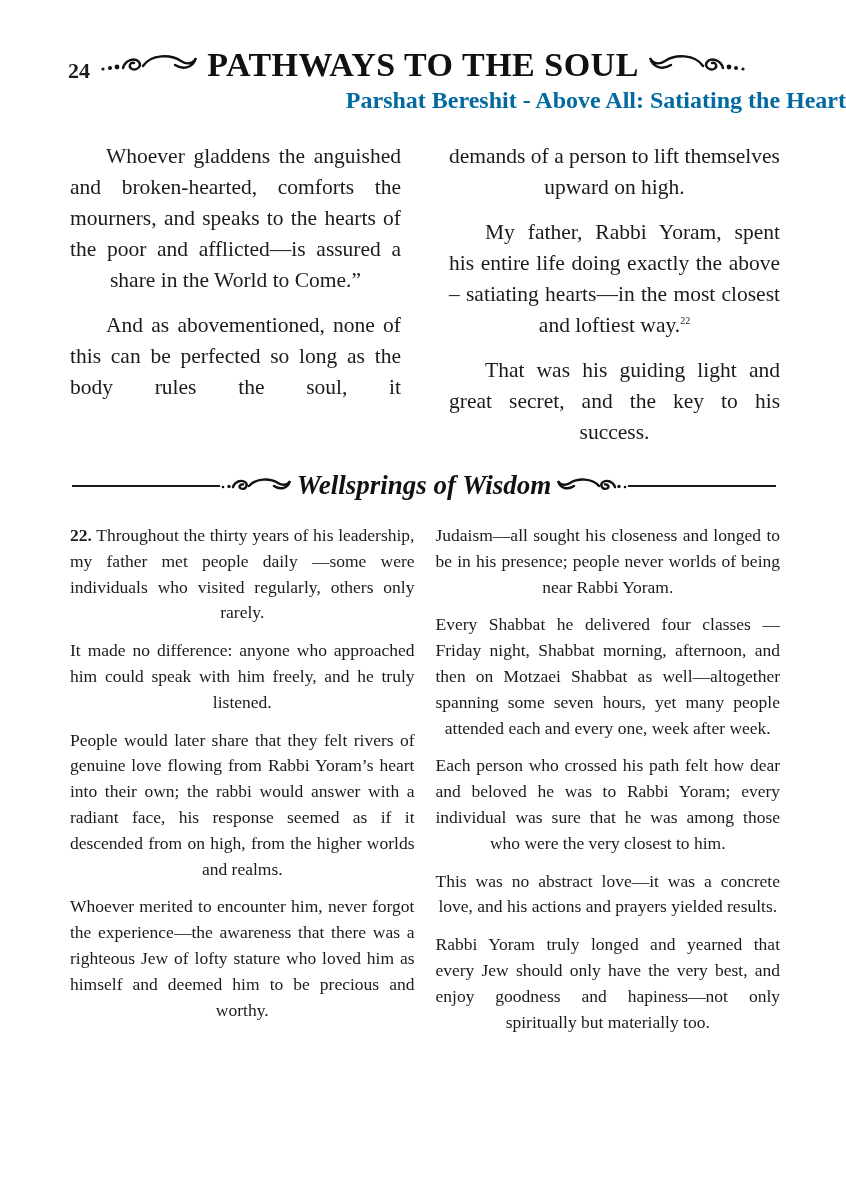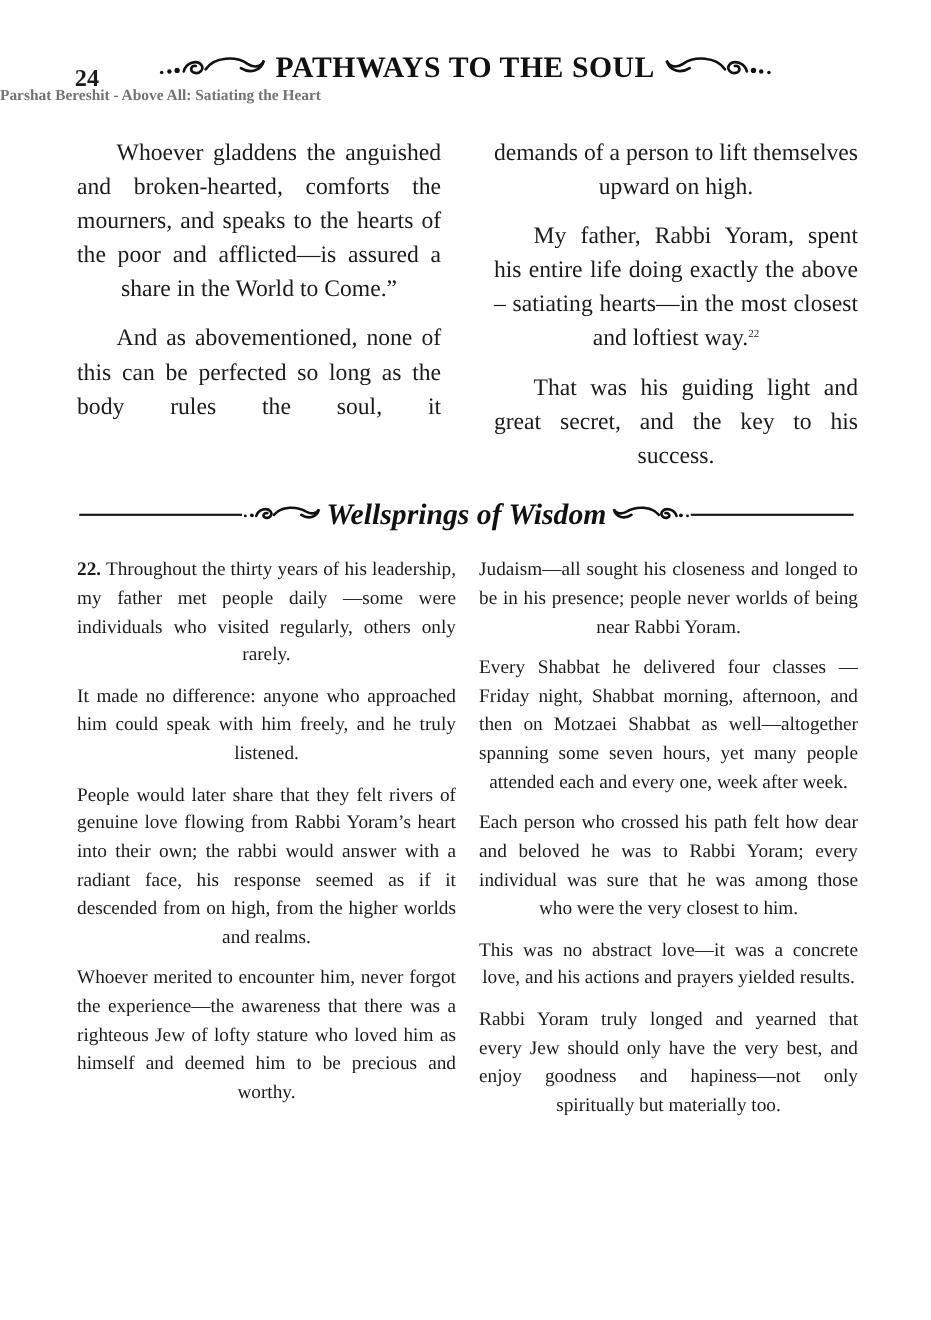--- a/index.html
+++ b/index.html
@@ -5,24 +5,24 @@
   html,body { margin:0; padding:0; background:#ffffff; }
   .page {
     width:846px; height:1188px; position:relative; overflow:hidden;
     background:#ffffff; color:#1b1b1b;
     font-family:"Liberation Serif", serif;
   }
   
   .header { position:relative; padding-top:46px; }
   .page-num { position:absolute; left:68px; top:58px; font-size:22px; font-weight:bold; }
   .title-row { display:flex; justify-content:center; align-items:center; gap:8px; }
-  .title { font-size:27px; font-weight:bold; letter-spacing:0.5px; white-space:nowrap; color:#111; }
+  .title { font-size:34px; font-weight:bold; letter-spacing:0.5px; white-space:nowrap; color:#111; }
   .orn { display:inline-flex; align-items:center; }
   .orn.flip { transform:scaleX(-1); }
-  .subtitle { text-align:left; font-size:14px; font-weight:bold; margin-top:3px; color:#737373; }
+  .subtitle { text-align:right; font-size:24px; font-weight:bold; margin-top:3px; color:#0369a1; }
   
   .main-cols { display:flex; gap:48px; padding:27px 66px 0 70px; }
   .col { flex:1; min-width:0; }
   .bodytext p {
     font-size:21.5px; line-height:31px; margin:0 0 14px 0;
     text-align:justify; text-align-last:center;
   }
   p.indent { text-indent:36px; }
   p.cont { text-align-last:justify; }
   sup.fn-ref { font-size:10px; line-height:0; vertical-align:baseline; position:relative; top:-8px; }

